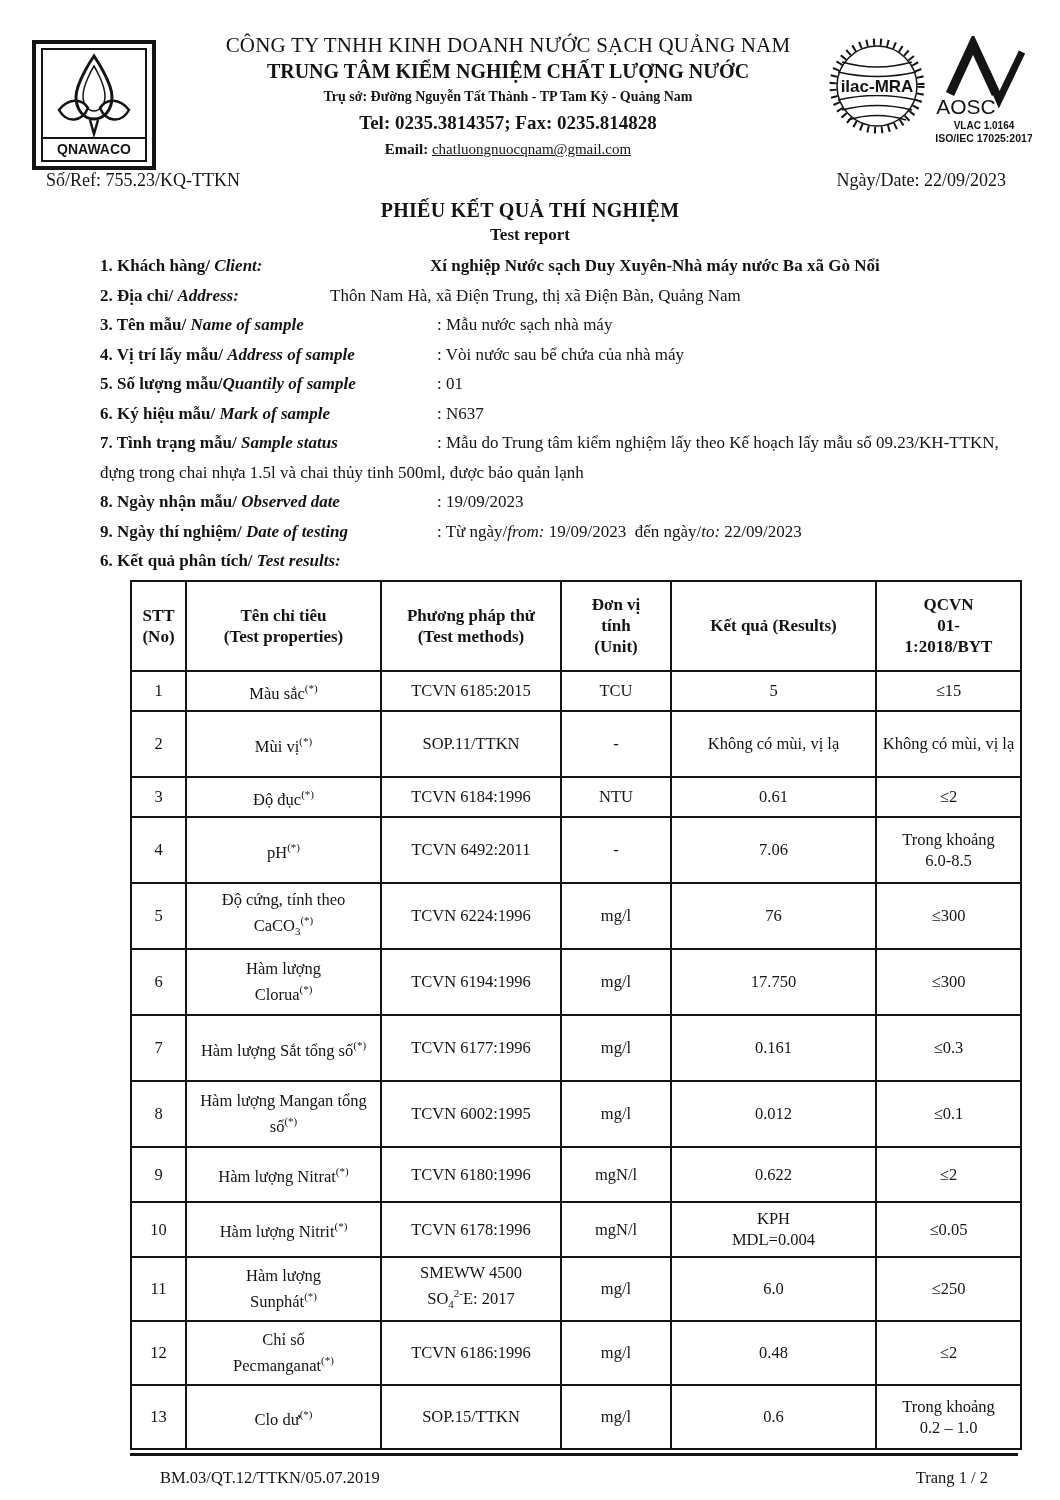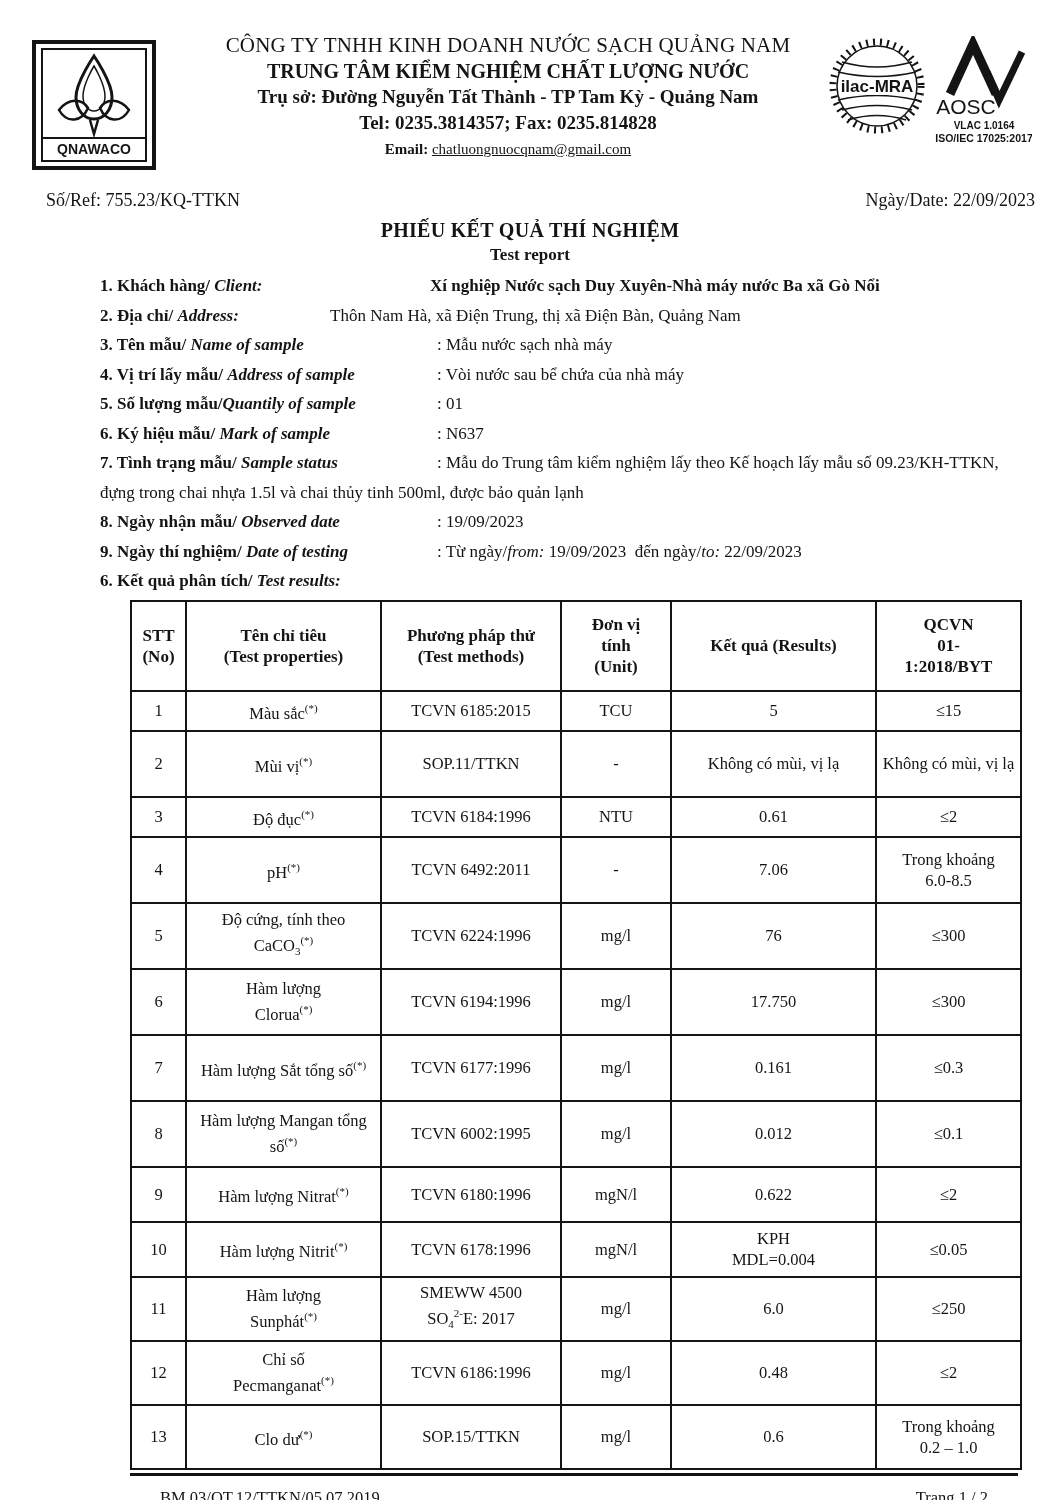--- a/index.html
+++ b/index.html
@@ -8,29 +8,29 @@
     background:#ffffff; color:#141414;
     font-family:"Liberation Serif", serif;
     position:relative;
   }
   
   .letterhead { display:flex; align-items:flex-start; padding-top:30px; }
   .logo-left-wrap { width:188px; display:flex; justify-content:center; padding-top:10px; }
   .head-center { flex:1; text-align:center; line-height:26px; padding-top:2px; }
   .company-name { font-size:21px; letter-spacing:.2px; }
   .center-name  { font-size:20px; font-weight:bold; }
-  .head-addr    { font-size:19px; font-weight:bold; }
+  .head-addr    { font-size:14px; font-weight:bold; }
   .head-tel     { font-size:19px; font-weight:bold; }
   .head-email   { font-size:15px; }
   .head-email .email-label { font-weight:bold; }
   .head-email .email-addr  { text-decoration:underline; }
   .right-logos { width:232px; display:flex; gap:6px; padding-top:6px; }
   svg text { font-family:"Liberation Sans", sans-serif; }
   
-  .ref-row { display:flex; justify-content:space-between; padding:0 25px 0 46px; margin-top:20px; font-size:18px;align-items:center; }
+  .ref-row { display:flex; justify-content:space-between; padding:0 54px 0 46px; font-size:18px;align-items:center; }
   
   .doc-title    { text-align:center; font-size:20px; font-weight:bold; margin-top:8px; letter-spacing:.3px; }
   .doc-subtitle { text-align:center; font-size:17px; font-weight:bold; margin-top:3px; }
   
   .info { padding:6px 42px 0 100px; font-size:17px; }
   .info-item { line-height:29.5px; }
   .lab { display:inline-block; vertical-align:top; }
   .w330 { min-width:330px; } .w230 { min-width:230px; } .w337 { min-width:337px; }
   .lbl    { font-weight:bold; }
   .lbl-en { font-weight:bold; font-style:italic; }

